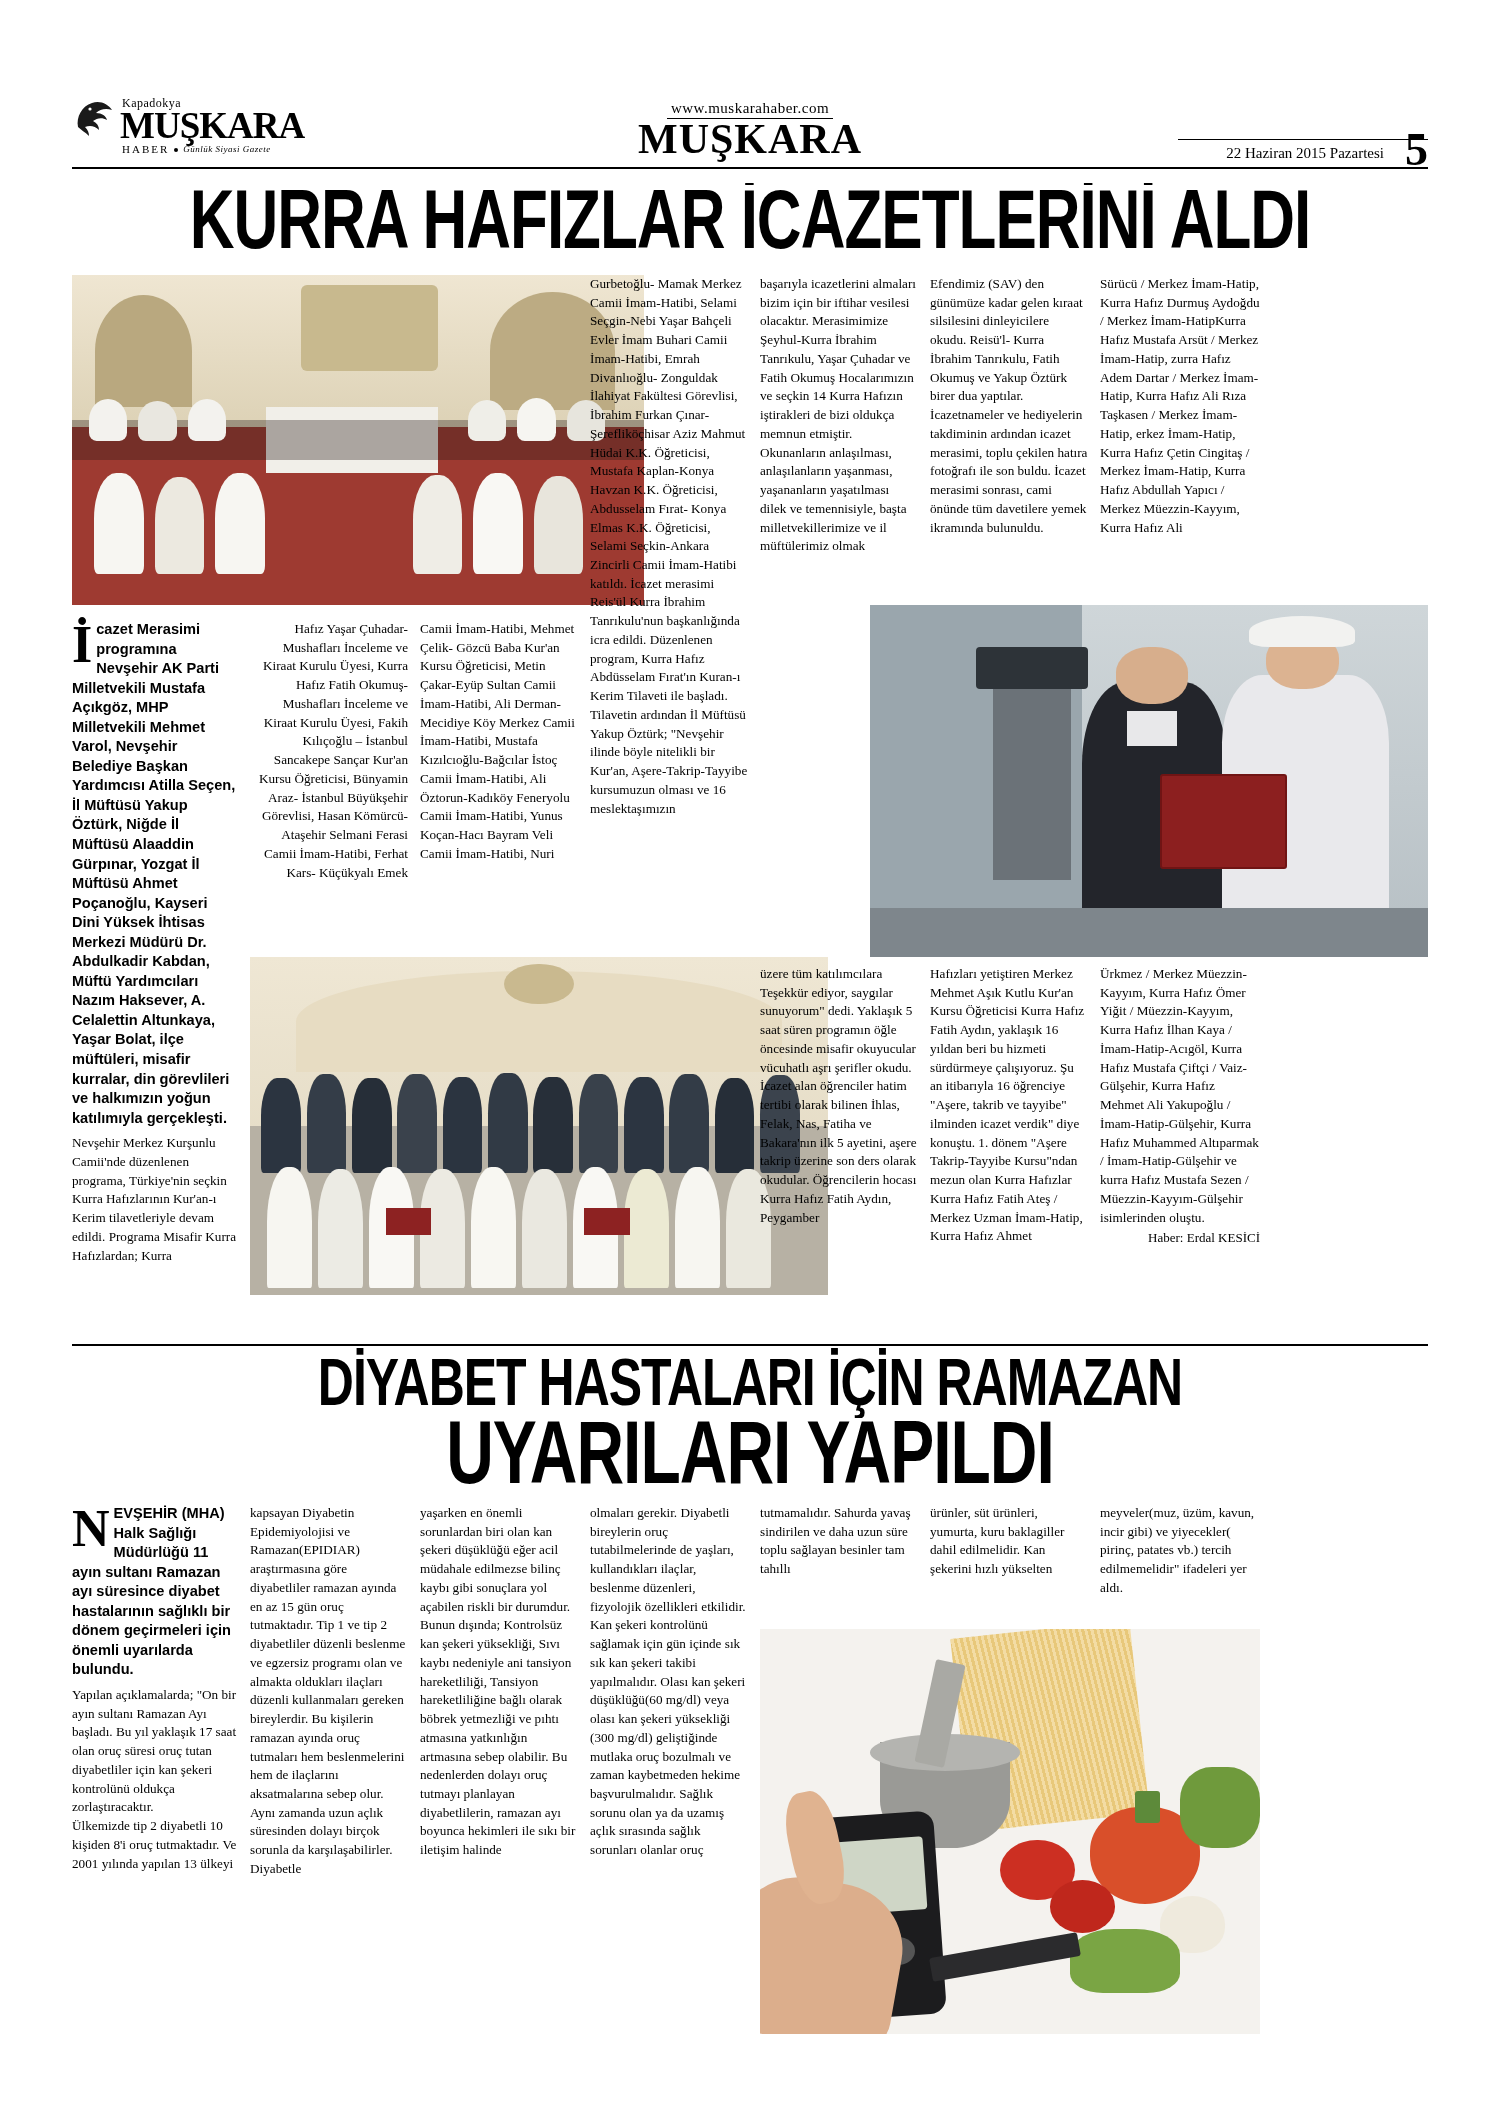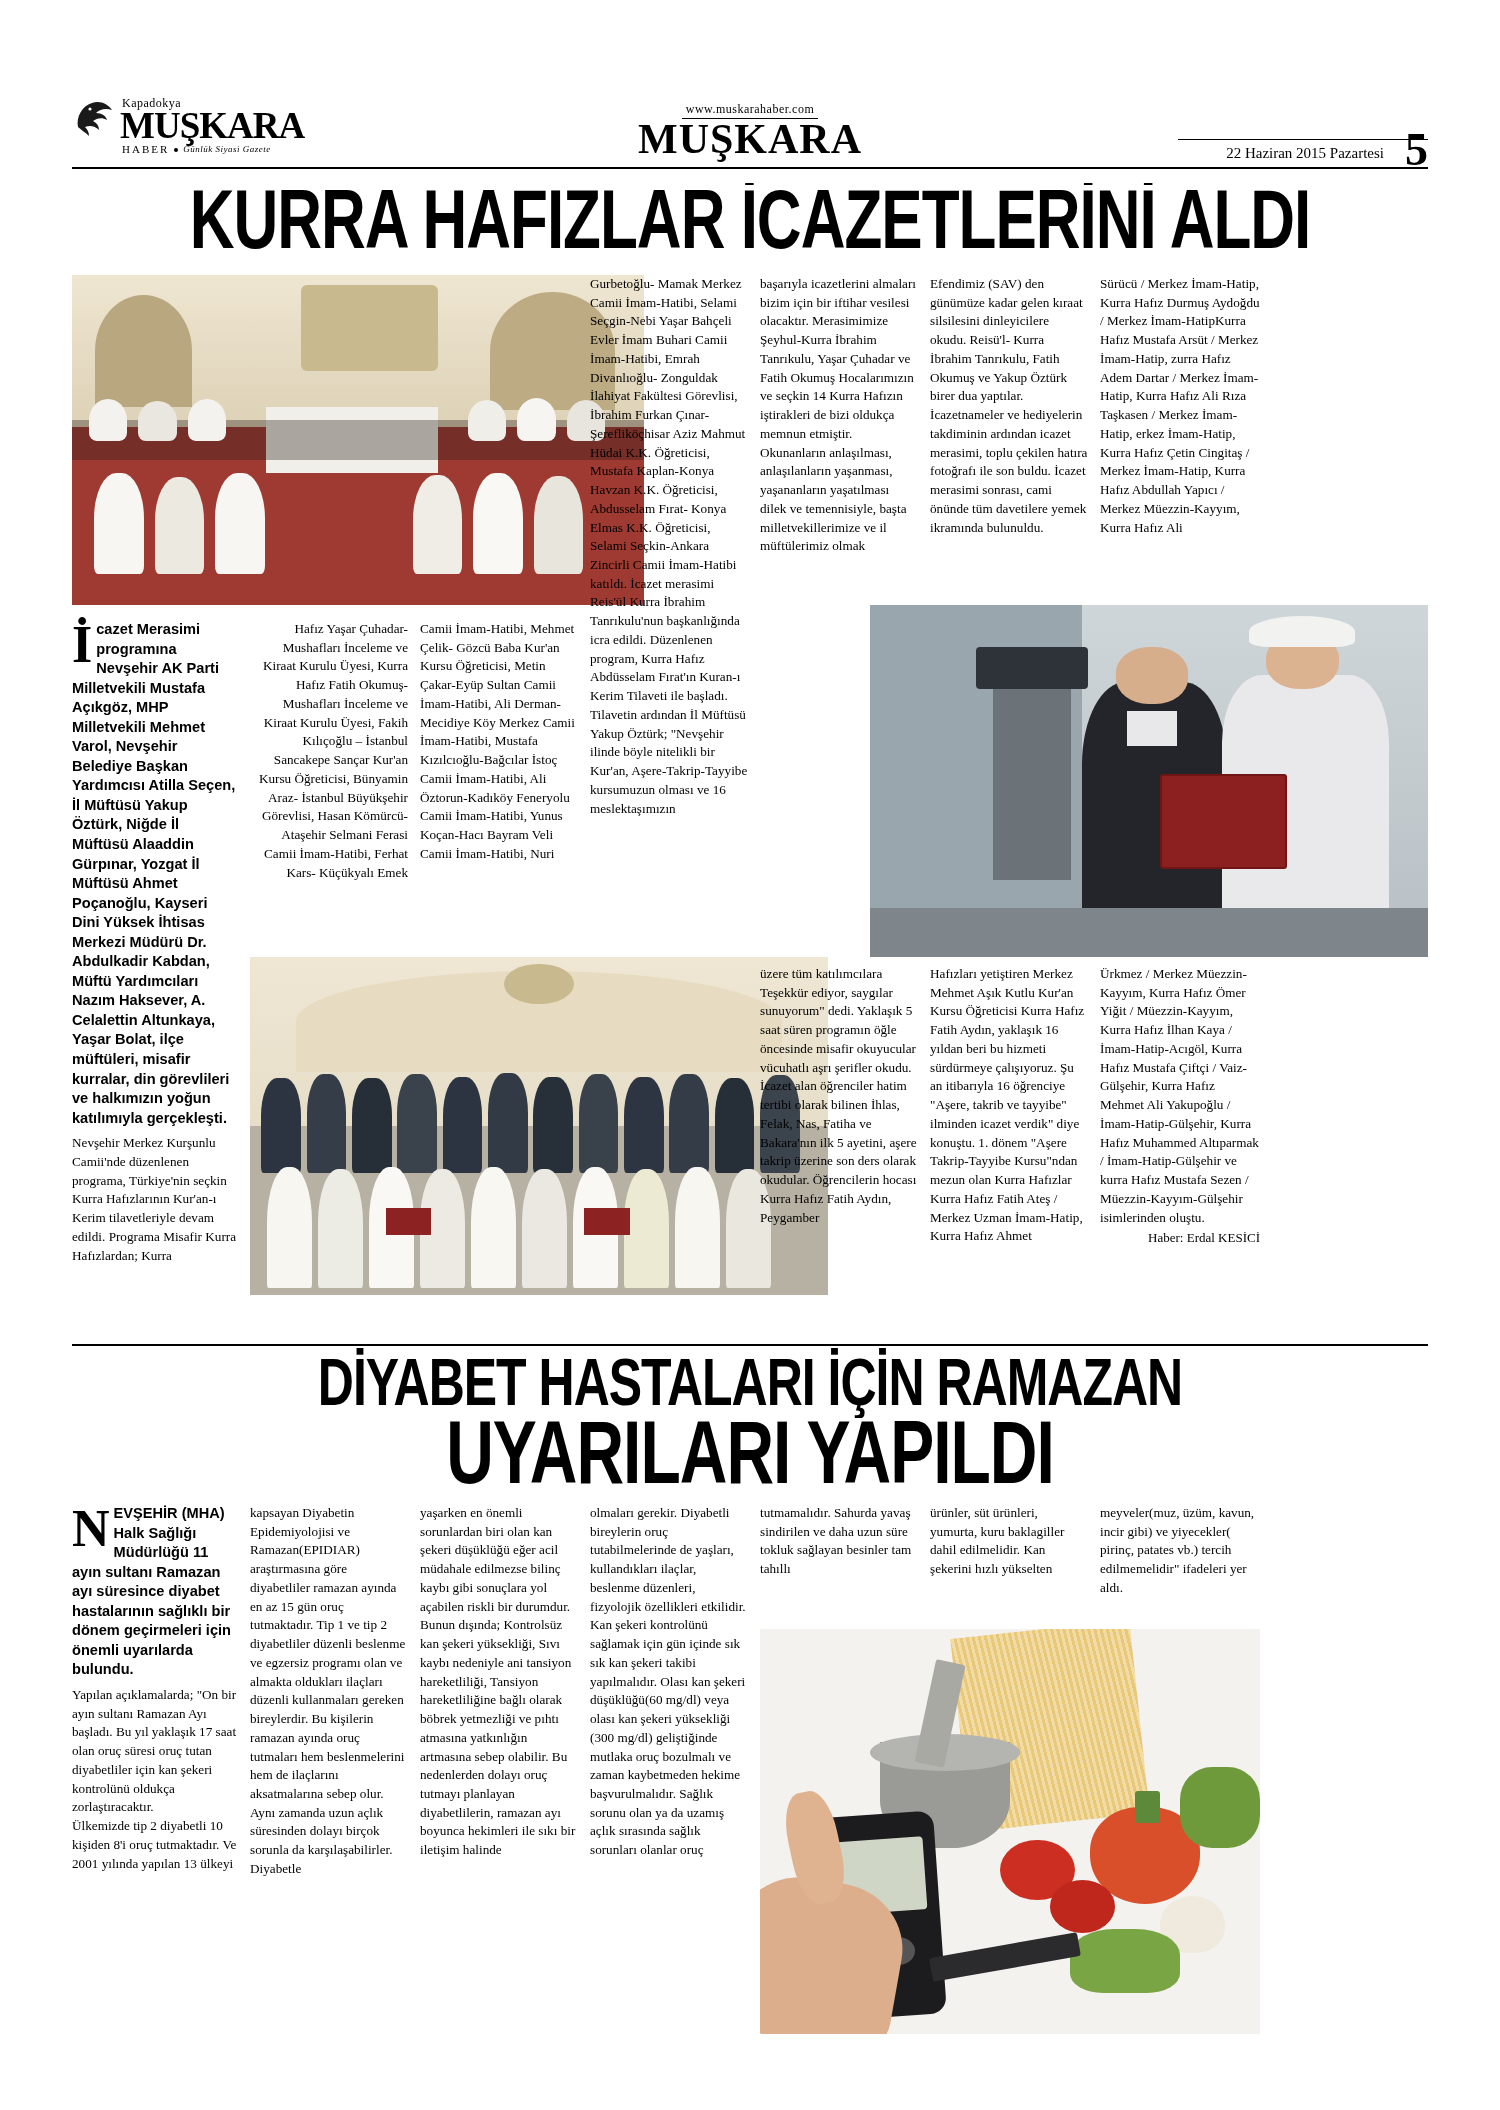--- a/index.html
+++ b/index.html
@@ -92,21 +92,21 @@
 
   .center-head {
     position: absolute;
     left: 50%;
     transform: translateX(-50%);
     top: 4px;
     text-align: center;
   }
   .site-url {
     font-family: "Liberation Serif", serif;
-    font-size: 12px;
+    font-size: 15px;
     letter-spacing: 0.5px;
     border-bottom: 1px solid #000;
     display: inline-block;
     padding: 0 4px 1px 4px;
     margin-bottom: 1px;
   }
   .section-title {
     font-family: "Liberation Serif", serif;
     font-weight: bold;
     font-size: 42px;
@@ -419,21 +419,21 @@
 
       <div class="col" style="left:348px; top:0; width:158px;">
         <p>yaşarken en önemli sorunlardan biri olan kan şekeri düşüklüğü eğer acil müdahale edilmezse bilinç kaybı gibi sonuçlara yol açabilen riskli bir durumdur. Bunun dışında; Kontrolsüz kan şekeri yüksekliği, Sıvı kaybı nedeniyle ani tansiyon hareketliliği, Tansiyon hareketliliğine bağlı olarak böbrek yetmezliği ve pıhtı atmasına yatkınlığın artmasına sebep olabilir. Bu nedenlerden dolayı oruç tutmayı planlayan diyabetlilerin, ramazan ayı boyunca hekimleri ile sıkı bir iletişim halinde</p>
       </div>
 
       <div class="col" style="left:518px; top:0; width:158px;">
         <p>olmaları gerekir. Diyabetli bireylerin oruç tutabilmelerinde de yaşları, kullandıkları ilaçlar, beslenme düzenleri, fizyolojik özellikleri etkilidir. Kan şekeri kontrolünü sağlamak için gün içinde sık sık kan şekeri takibi yapılmalıdır. Olası kan şekeri düşüklüğü(60 mg/dl) veya olası kan şekeri yüksekliği (300 mg/dl) geliştiğinde mutlaka oruç bozulmalı ve zaman kaybetmeden hekime başvurulmalıdır. Sağlık sorunu olan ya da uzamış açlık sırasında sağlık sorunları olanlar oruç</p>
       </div>
 
       <div class="col" style="left:688px; top:0; width:158px;">
-        <p>tutmamalıdır. Sahurda yavaş sindirilen ve daha uzun süre tokluk sağlayan besinler tam tahıllı</p>
+        <p>tutmamalıdır. Sahurda yavaş sindirilen ve daha uzun süre toplu sağlayan besinler tam tahıllı</p>
       </div>
 
       <div class="col" style="left:858px; top:0; width:158px;">
         <p>ürünler, süt ürünleri, yumurta, kuru baklagiller dahil edilmelidir. Kan şekerini hızlı yükselten</p>
       </div>
 
       <div class="col" style="left:1028px; top:0; width:160px;">
         <p>meyveler(muz, üzüm, kavun, incir gibi) ve yiyecekler( pirinç, patates vb.) tercih edilmemelidir" ifadeleri yer aldı.</p>
       </div>
 

